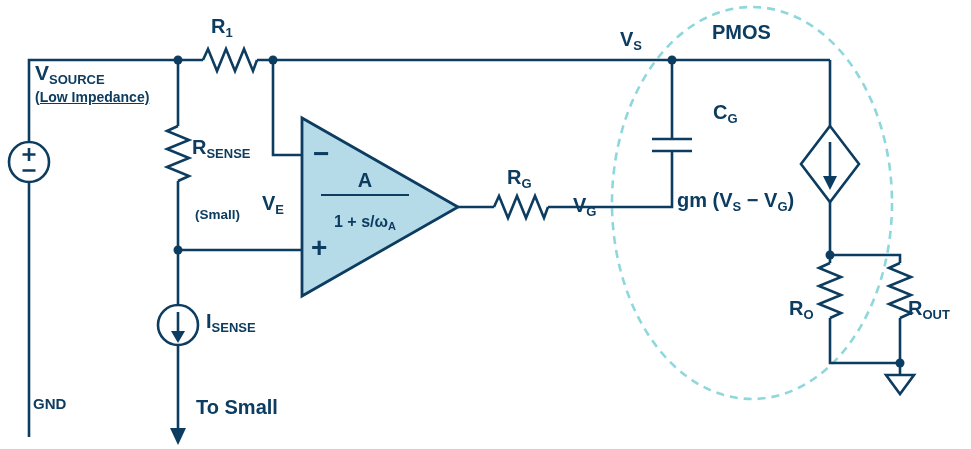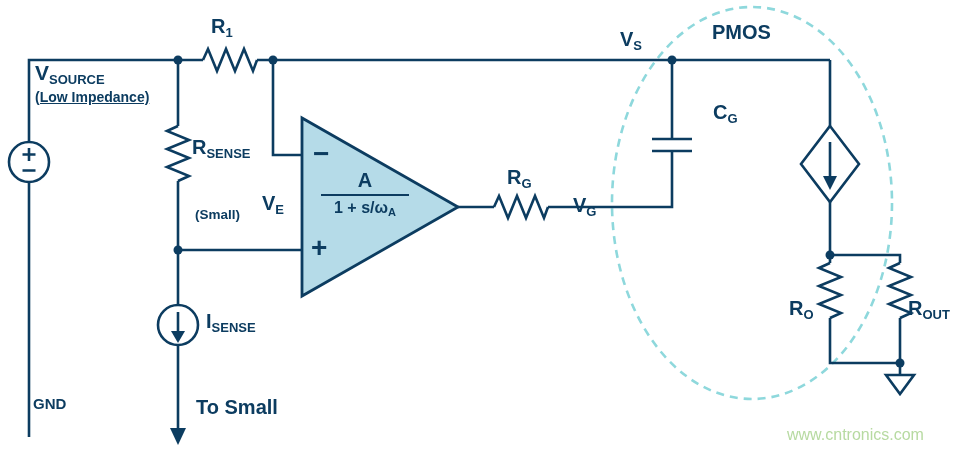--- a/index.html
+++ b/index.html
@@ -23,21 +23,21 @@
 
   
   .lbl{ position:absolute; color:var(--wire); font-weight:700; font-size:20px;
         line-height:1.05; white-space:nowrap; }
   .sub{ font-size:13px; vertical-align:-4px; font-weight:700; }
   .note{ font-size:14px;text-decoration:underline; }
   .note-sm{ font-size:13.5px;margin-top:48px; }
   .sign{ font-size:28px; line-height:1; }
   .fraction{ position:absolute; width:88px; text-align:center; color:var(--wire); font-weight:700; }
   .frac-num{ font-size:20px; border-bottom:2.6px solid var(--wire); padding-bottom:2px; }
-  .frac-den{ font-size:16px; padding-top:3px; }
+  .frac-den{ font-size:16px; padding-top:17px; }
   .sub-sm{ font-size:11px; vertical-align:-3px; font-weight:700; }
   .watermark{ position:absolute; color:var(--wm); font-size:16px; font-weight:400; white-space:nowrap; }
 </style>
 </head>
 <body>
 
 <div class="stage">
 
   <svg width="971" height="449" viewBox="0 0 971 449">
 
@@ -129,28 +129,30 @@
   <div class="lbl" style="left:620px;top:29px">
     <span>V</span><span class="sub">S</span>
   </div>
 
   <div class="lbl" style="left:712px;top:22px">PMOS</div>
 
   <div class="lbl" style="left:713px;top:102px">
     <span>C</span><span class="sub">G</span>
   </div>
 
+  <div class="lbl" style="left:677px;top:190px">
+    <span>gm (V</span><span class="sub">S</span><span> − V</span><span class="sub">G</span><span>)</span>
+  </div>
 
   <div class="lbl" style="left:789px;top:298px">
     <span>R</span><span class="sub">O</span>
   </div>
   <div class="lbl" style="left:908px;top:298px">
     <span>R</span><span class="sub">OUT</span>
   </div>
 
   <div class="lbl" style="left:206px;top:311px">
     <span>I</span><span class="sub">SENSE</span>
   </div>
   <div class="lbl" style="left:196px;top:397px">To Small</div>
 
-  <div class="watermark" style="left:787px;top:426px">www.cntronics.com</div>
 
 </div>
 
 </body></html>

